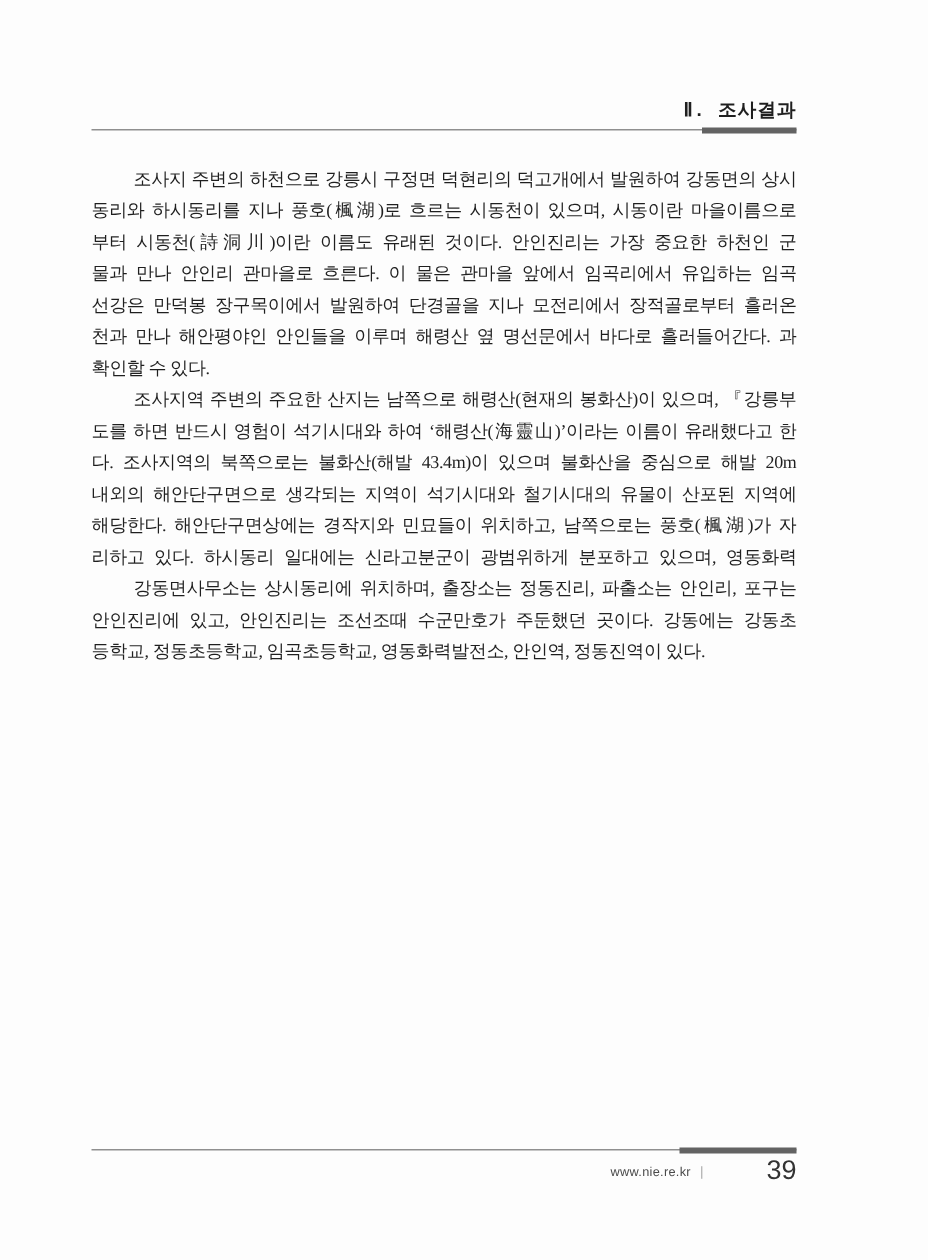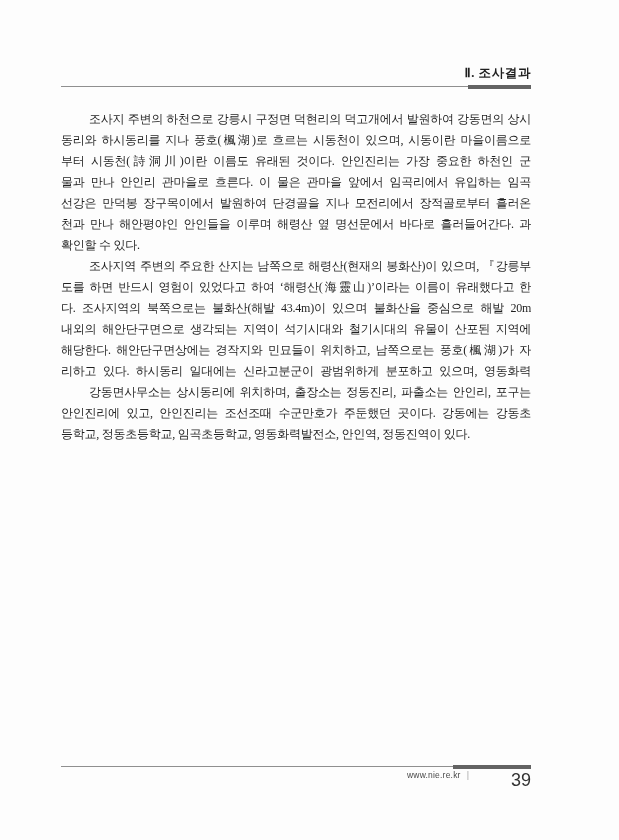--- a/index.html
+++ b/index.html
@@ -8,21 +8,21 @@
     width: 619px;
     height: 840px;
     background: var(--background, #fdfdfd);
     font-family: "Liberation Serif", "DejaVu Serif", serif;
     overflow: hidden;
   }
   .header-title {
     position: absolute;
     top: 65px;
     right: 88px;
-    font-family: Liberation Serif, serif;
+    font-family: Liberation Mono, monospace;
     font-size: 12.5px;
     font-weight: 600;
     color: var(--text, #262626);
     letter-spacing: 0.6px;
     white-space: nowrap;
     padding-left: 28px;
   }
   .rule {
     position: absolute;
     left: 61px;
@@ -59,21 +59,21 @@
     overflow: hidden;
   }
   .line.last { text-align-last: left; }
   .line.first { text-indent: 28px; }
   .footer-info {
     position: absolute;
     top: 770px;
     right: 88px;
     font-family: "Liberation Sans", "DejaVu Sans", sans-serif;
     display: flex;
-    align-items: flex-start;
+    align-items: center;
   }
   .footer-url {
     font-size: 8.5px;
     letter-spacing: 0.2px;
     color: #4a4a4a;
   }
   .footer-sep {
     font-size: 9px;
     color: #a8a8a8;
     margin: 0 6px;
@@ -101,21 +101,21 @@
         <div class="line first">조사지 주변의 하천으로 강릉시 구정면 덕현리의 덕고개에서 발원하여 강동면의 상시</div>
         <div class="line">동리와 하시동리를 지나 풍호(楓湖)로 흐르는 시동천이 있으며, 시동이란 마을이름으로</div>
         <div class="line">부터 시동천(詩洞川)이란 이름도 유래된 것이다. 안인진리는 가장 중요한 하천인 군</div>
         <div class="line">물과 만나 안인리 관마을로 흐른다. 이 물은 관마을 앞에서 임곡리에서 유입하는 임곡</div>
         <div class="line">선강은 만덕봉 장구목이에서 발원하여 단경골을 지나 모전리에서 장적골로부터 흘러온</div>
         <div class="line">천과 만나 해안평야인 안인들을 이루며 해령산 옆 명선문에서 바다로 흘러들어간다. 과</div>
         <div class="line last">확인할 수 있다.</div>
       </div>
       <div class="para">
         <div class="line first">조사지역 주변의 주요한 산지는 남쪽으로 해령산(현재의 봉화산)이 있으며, 『강릉부</div>
-        <div class="line">도를 하면 반드시 영험이 있었다고 하여 ‘해령산(海靈山)’이라는 이름이 유래했다고 한</div>
+        <div class="line">도를 하면 반드시 영험이 석기시대와 하여 ‘해령산(海靈山)’이라는 이름이 유래했다고 한</div>
         <div class="line">다. 조사지역의 북쪽으로는 불화산(해발 43.4m)이 있으며 불화산을 중심으로 해발 20m</div>
         <div class="line">내외의 해안단구면으로 생각되는 지역이 석기시대와 철기시대의 유물이 산포된 지역에</div>
         <div class="line">해당한다. 해안단구면상에는 경작지와 민묘들이 위치하고, 남쪽으로는 풍호(楓湖)가 자</div>
         <div class="line">리하고 있다. 하시동리 일대에는 신라고분군이 광범위하게 분포하고 있으며, 영동화력</div>
       </div>
       <div class="para">
         <div class="line first">강동면사무소는 상시동리에 위치하며, 출장소는 정동진리, 파출소는 안인리, 포구는</div>
         <div class="line">안인진리에 있고, 안인진리는 조선조때 수군만호가 주둔했던 곳이다. 강동에는 강동초</div>
         <div class="line last">등학교, 정동초등학교, 임곡초등학교, 영동화력발전소, 안인역, 정동진역이 있다.</div>
       </div>

